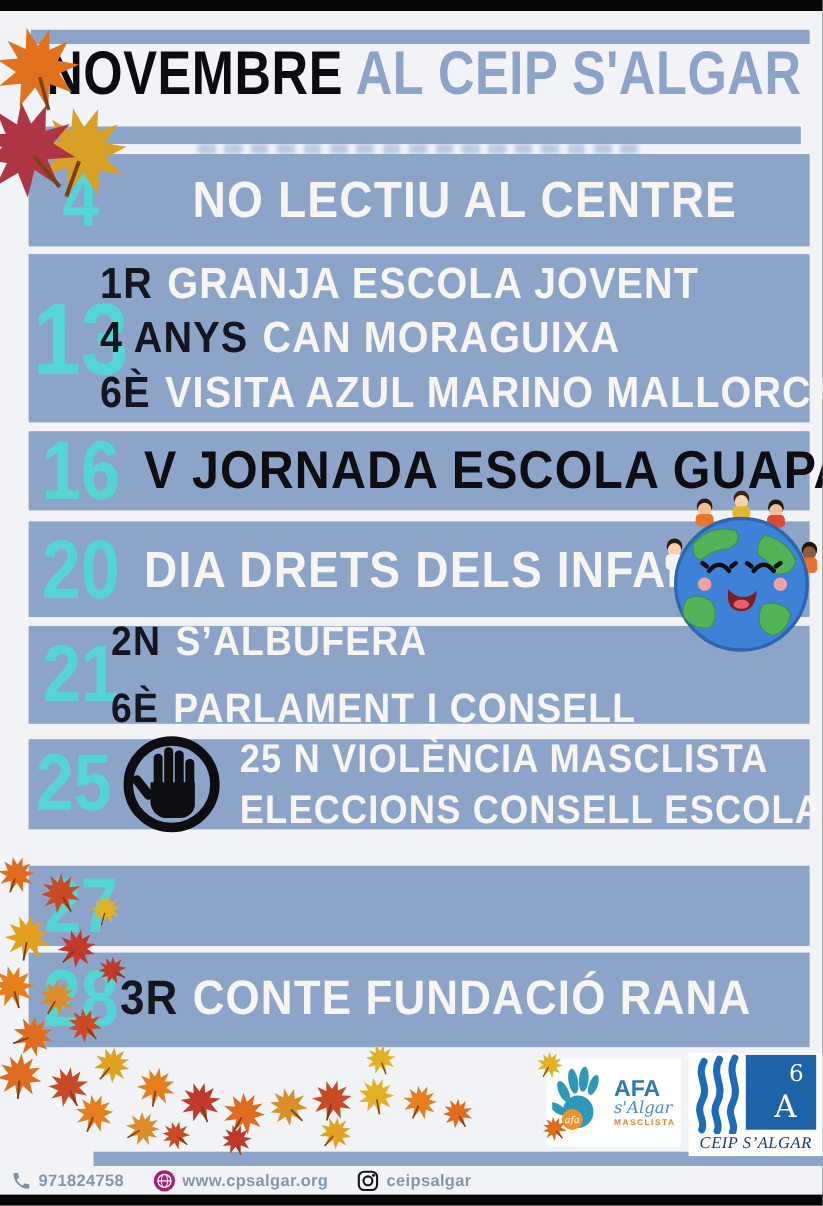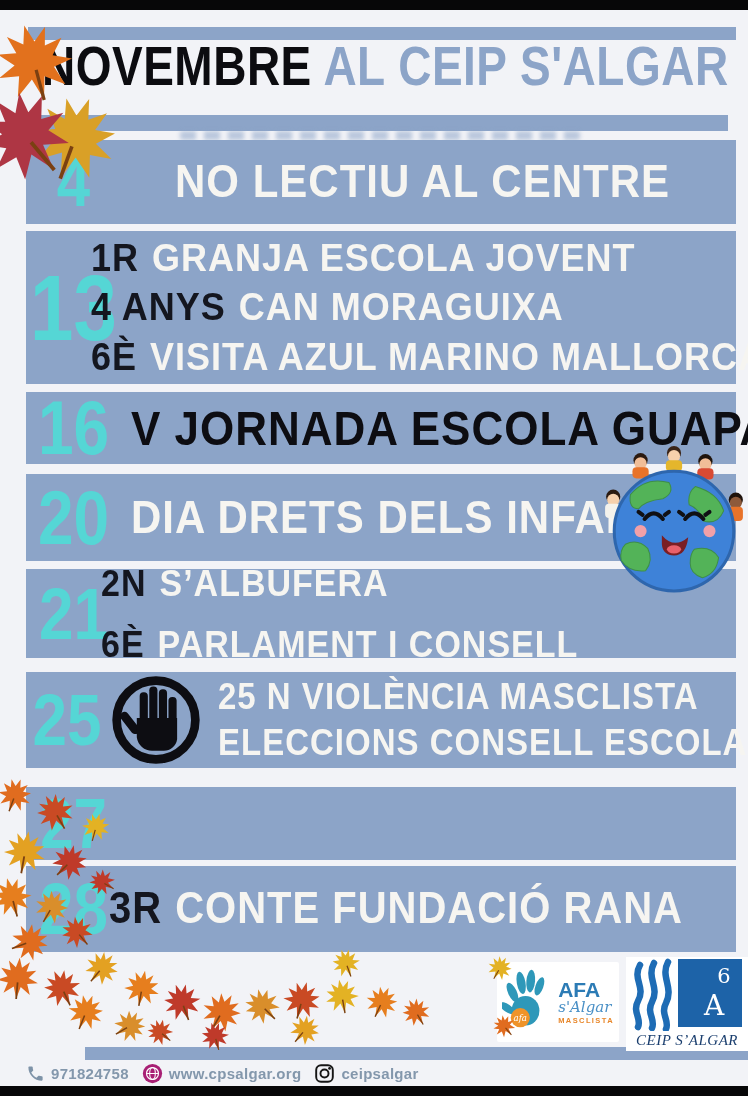--- a/index.html
+++ b/index.html
@@ -30,22 +30,22 @@
   .afa-card{position:absolute;left:497px;top:962px;width:122px;height:80px;background:#FFFFFF;border-radius:2px;
             display:flex;align-items:center;padding:0 5px;box-sizing:border-box;z-index:4;}
   .afa-text{margin-left:4px;line-height:1;}
   .afa-name{font-size:21px;font-weight:800;color:#2C7BB5;}
   .afa-script{font-family:"DejaVu Serif",serif;font-style:italic;font-size:15px;color:#4A90C6;}
   .afa-place{font-size:7.5px;font-weight:700;color:#E8872A;letter-spacing:1.4px;margin-top:2px;}
   .ceip-logo{position:absolute;left:626px;top:957px;width:122px;height:94px;background:#FFFFFF;z-index:4;
              display:flex;flex-direction:column;align-items:center;}
   .ceip-name{font-family:"Liberation Serif",serif;font-size:15px;color:#1A3E6E;letter-spacing:.5px;margin-top:1px;font-style:italic;}
   
-  .footer{position:absolute;left:0;top:1061px;width:748px;height:25px;display:flex;align-items:center;gap:13px;
-          padding-left:26px;box-sizing:border-box;color:#8397AC;font-weight:700;font-size:15px;letter-spacing:.3px;z-index:7;}
+  .footer{position:absolute;left:0;top:1061px;width:748px;height:25px;display:flex;align-items:center;gap:26px;
+          padding-left:10px;box-sizing:border-box;color:#8397AC;font-weight:700;font-size:15px;letter-spacing:.3px;z-index:7;}
   .fitem{display:flex;align-items:center;gap:6px;white-space:nowrap;}
   
   .leaves{position:absolute;left:0;top:0;width:748px;height:1096px;z-index:5;pointer-events:none;}
 </style>
 </head>
 <body>
 
 <div class="poster">
 
   <div class="blackbar" style="top:0;height:10px"></div>
@@ -90,21 +90,21 @@
   </div>
 
   <div class="row" style="top:569px;height:89px">
     <div class="date" style="font-size:62px">21</div>
     <div class="lines" style="margin-left:-20px;gap:20px">
       <div class="line" style="font-size:34px"><span class="pfx">2N</span><span class="wt">S’ALBUFERA</span></div>
       <div class="line" style="font-size:34px"><span class="pfx">6È</span><span class="wt">PARLAMENT I CONSELL</span></div>
     </div>
   </div>
 
-  <div class="row" style="top:672px;height:96px">
+  <div class="row" style="top:672px;height:82px">
     <div class="date" style="flex-basis:82px;width:82px;font-size:62px">25</div>
     <svg class="stopicon" width="96" height="96" viewBox="0 0 100 100">
       <circle cx="50" cy="50" r="41" fill="none" stroke="#0D0D12" stroke-width="9"></circle>
       <g fill="#0D0D12">
         <rect x="33" y="21" width="8.5" height="33" rx="4"></rect>
         <rect x="43" y="15" width="8.5" height="40" rx="4"></rect>
         <rect x="53" y="18" width="8.5" height="37" rx="4"></rect>
         <rect x="63" y="26" width="8.5" height="28" rx="4"></rect>
         <rect x="18" y="40" width="9" height="27" rx="4.5" transform="rotate(-38 22 53)"></rect>
         <path d="M30 48 h42 v22 a14 14 0 0 1 -14 12 h-12 a16 16 0 0 1 -16 -14 z"></path>

